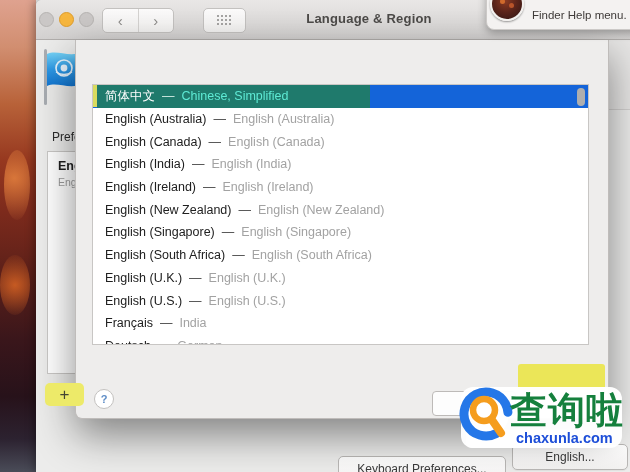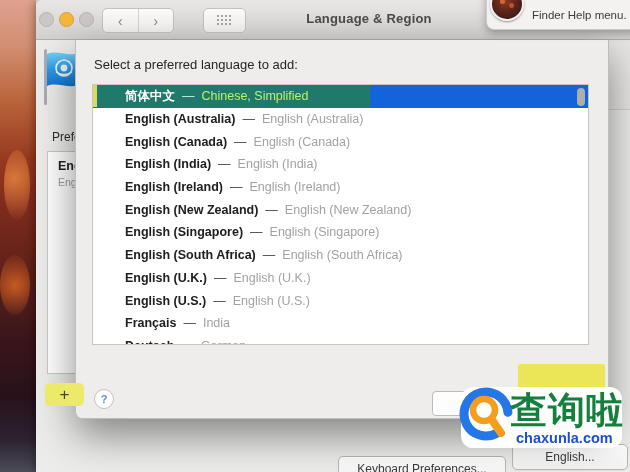--- a/index.html
+++ b/index.html
@@ -84,27 +84,27 @@
     box-shadow:0 16px 40px rgba(0,0,0,.45);
     z-index:10;
   }
   .prompt{position:absolute;left:18px;top:17px;font-size:13px;color:#262626;}
   .langbox{
     position:absolute;left:16px;top:44px;width:497px;height:261px;
     background:#fff;border:1px solid #c8c6c4;box-sizing:border-box;overflow:hidden;
   }
   .lrow{position:relative;height:22.7px;display:flex;align-items:center;padding-left:12px;
     font-size:12.5px;white-space:nowrap;}
-  .lrow .pri{font-weight:700;color:#202020;margin-left:20px;}
+  .lrow .pri{font-weight:400;color:#202020;}
   .lrow .dash{margin:0 7px;color:#3f3f3f;}
   .lrow .sec{color:#a2a2a2;}
   .lrow.selected{background:#1464d9;}
   .lrow.selected .pri{color:#ffffff;position:relative;z-index:2;}
   .lrow.selected .dash{color:#d9efe8;position:relative;z-index:2;}
-  .lrow.selected .sec{color:#bef264;position:relative;z-index:2;}
+  .lrow.selected .sec{color:#5eead4;position:relative;z-index:2;}
   .teal-overlay{position:absolute;left:4px;top:0;width:273px;height:100%;
     background:#1f7a6c;z-index:1;}
   .yellow-bar{position:absolute;left:-7px;top:-1px;width:11px;height:23px;
     background:rgba(233,229,84,.92);z-index:3;}
   .scroll-thumb{position:absolute;right:3px;top:3px;width:8px;height:18px;
     background:#aeaeae;border-radius:4px;}
   .help-btn{
     position:absolute;left:18px;top:349px;width:20px;height:20px;border-radius:50%;
     background:#fff;border:1px solid #c3c1bf;box-sizing:border-box;
     display:flex;align-items:center;justify-content:center;
@@ -209,21 +209,20 @@
   <div class="pane-list">
     <span class="p1">English</span>
     <span class="p2">English — Primary</span>
   </div>
 
   <div class="bottom-btn kb-btn">Keyboard Preferences...</div>
   <div class="bottom-btn adv-btn">English...</div>
 </div>
 
 <div class="sheet">
-  <div class="prompt">Select a preferred language to add:</div>
 
   <div class="langbox" id="lang-list">
     <div class="lrow selected">
         <span class="teal-overlay"></span>
         <span class="yellow-bar"></span>
         <span class="pri">简体中文</span>
         <span class="dash">—</span>
         <span class="sec">Chinese, Simplified</span>
       </div>
       <div class="lrow">

